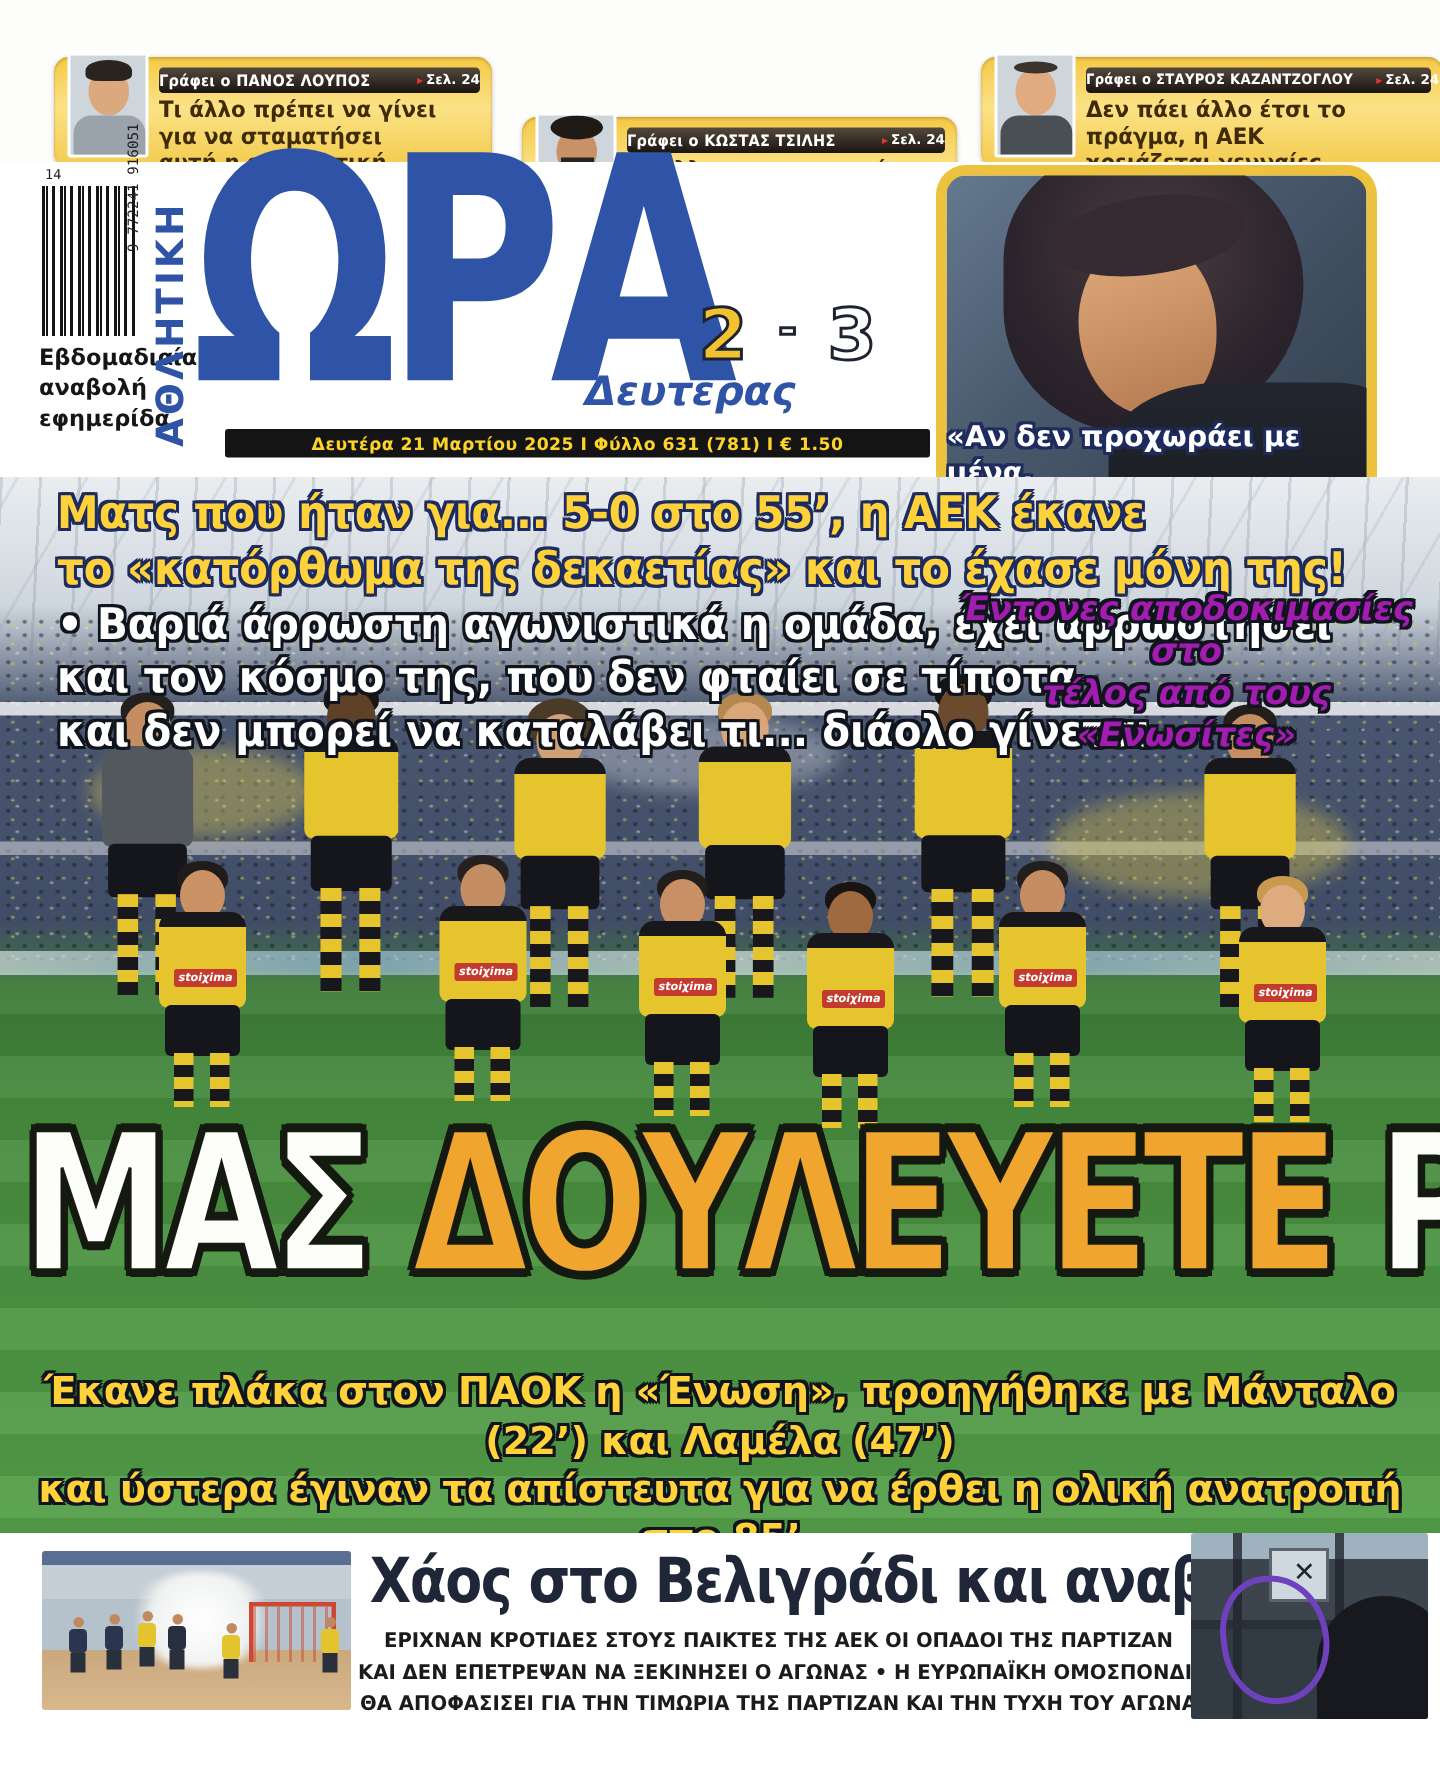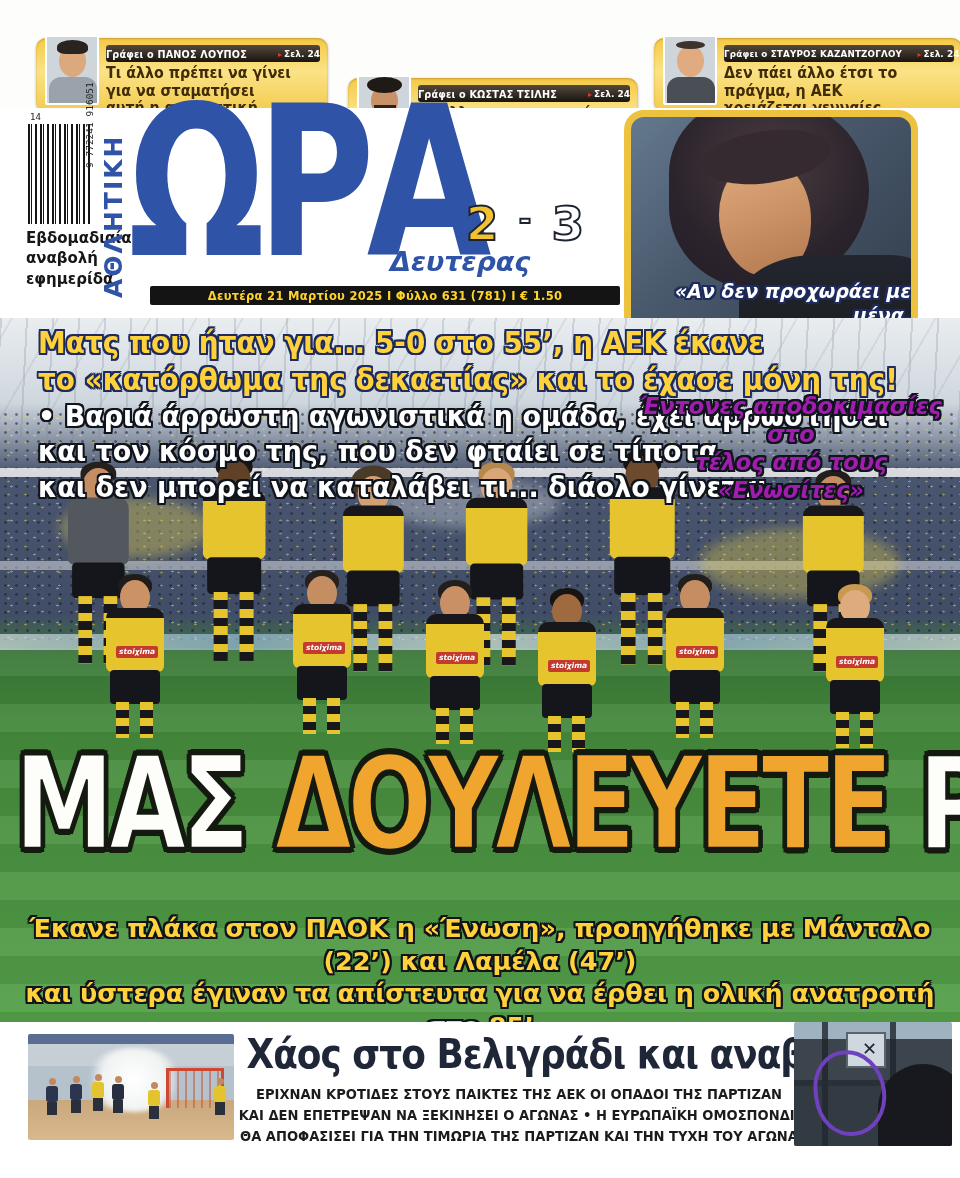--- a/index.html
+++ b/index.html
@@ -50,22 +50,22 @@
   #coachbox{position:absolute;left:624px;top:110px;width:294px;height:256px;border:7px solid #edc23f;
             border-radius:20px;overflow:hidden;background:linear-gradient(135deg,#64798f 0%,#49596c 40%,#2e3a48 100%);}
   .coach-hair{position:absolute;left:38px;top:-18px;width:200px;height:190px;border-radius:45% 55% 60% 50%;
               background:radial-gradient(circle at 50% 35%,#4a3c40 0%,#2c242c 60%,#221c24 100%);}
   .coach-face{position:absolute;left:88px;top:42px;width:92px;height:118px;border-radius:48% 52% 46% 54%;
               background:linear-gradient(160deg,#d8a173 20%,#b97f55 85%);}
   .coach-hair-front{position:absolute;left:70px;top:14px;width:130px;height:52px;border-radius:50%;
               background:#342a30;transform:rotate(-8deg);}
   .coach-body{position:absolute;left:108px;top:138px;width:190px;height:120px;border-radius:40% 20% 0 0;
               background:linear-gradient(180deg,#23262e,#181a20);}
-  .coach-quote{position:absolute;left:0;right:0;bottom:8px;text-align:right;color:#fff;
-               font-size:19px;line-height:1.25;font-weight:bold;font-style:italic;}
+  .coach-quote{position:absolute;left:0;right:0;bottom:8px;text-align:left;color:#fff;
+               font-size:19px;line-height:1.25;font-weight:bold;}
 
   
   #mainphoto{position:absolute;left:0;top:318px;width:960px;height:706px;overflow:hidden;
              background:linear-gradient(180deg,#e9edf0 0%,#cfd7de 12%,#4a566f 22%,#414d66 42%,#3c7a38 48%,#478c3e 60%,#55a04a 100%);}
   .roof-lines{position:absolute;left:0;top:0;width:100%;height:120px;opacity:.5;
              background:repeating-linear-gradient(93deg,rgba(120,130,145,.5) 0 2px,transparent 2px 26px),
                         repeating-linear-gradient(-60deg,rgba(140,150,160,.35) 0 2px,transparent 2px 40px);}
   .stand-speckle{position:absolute;left:0;top:92px;width:100%;height:230px;opacity:.55;
              background-image:radial-gradient(rgba(226,203,84,.9) 1px,transparent 1.6px),
                               radial-gradient(rgba(235,235,228,.8) 1px,transparent 1.6px),

